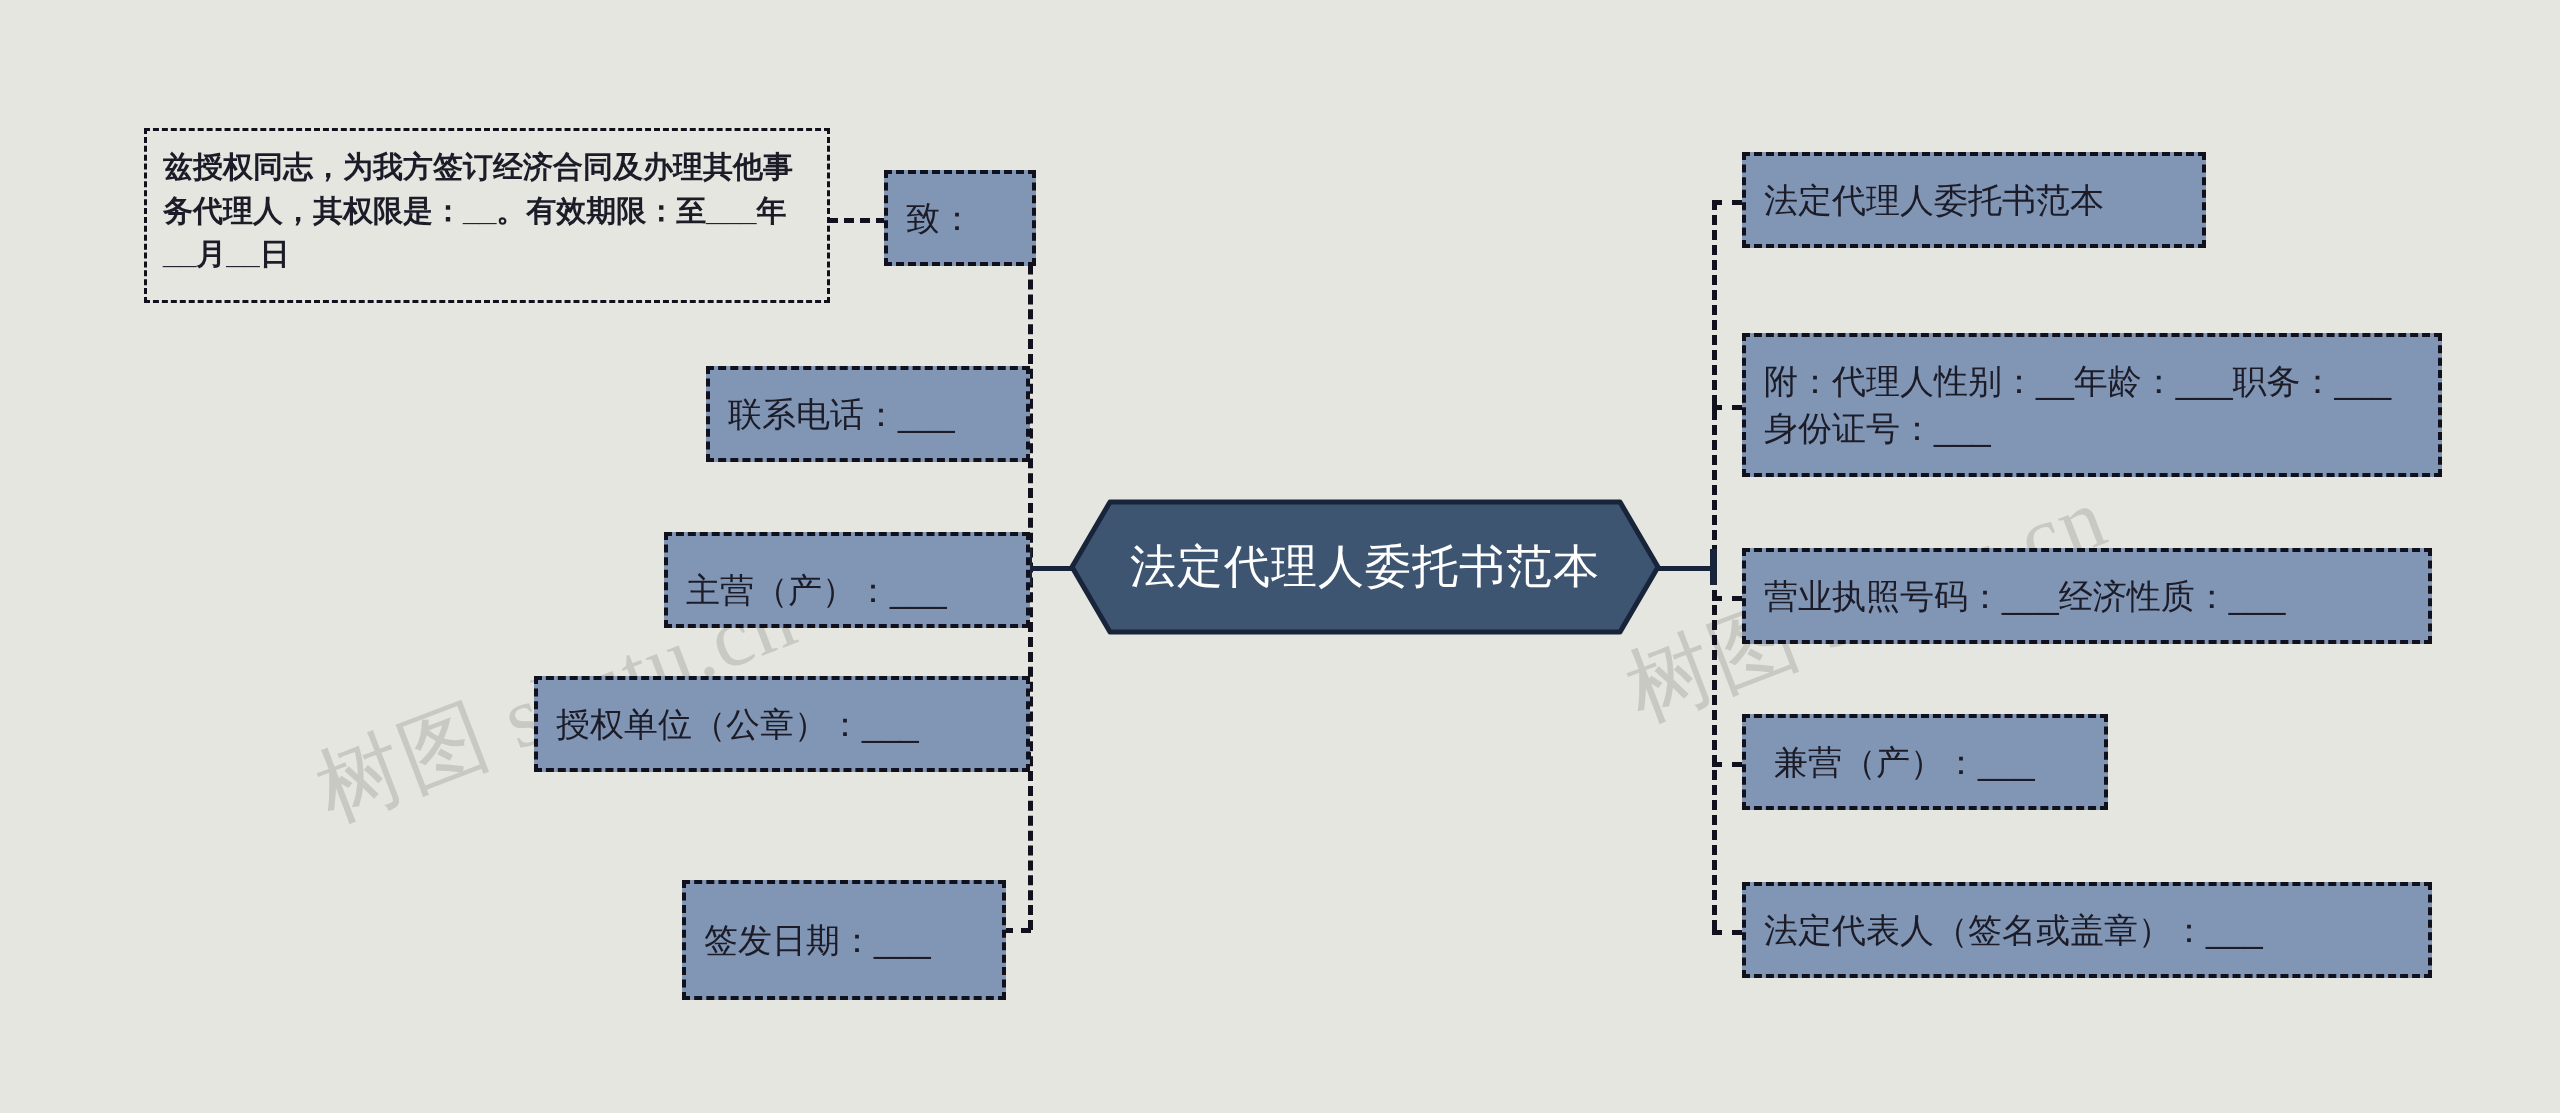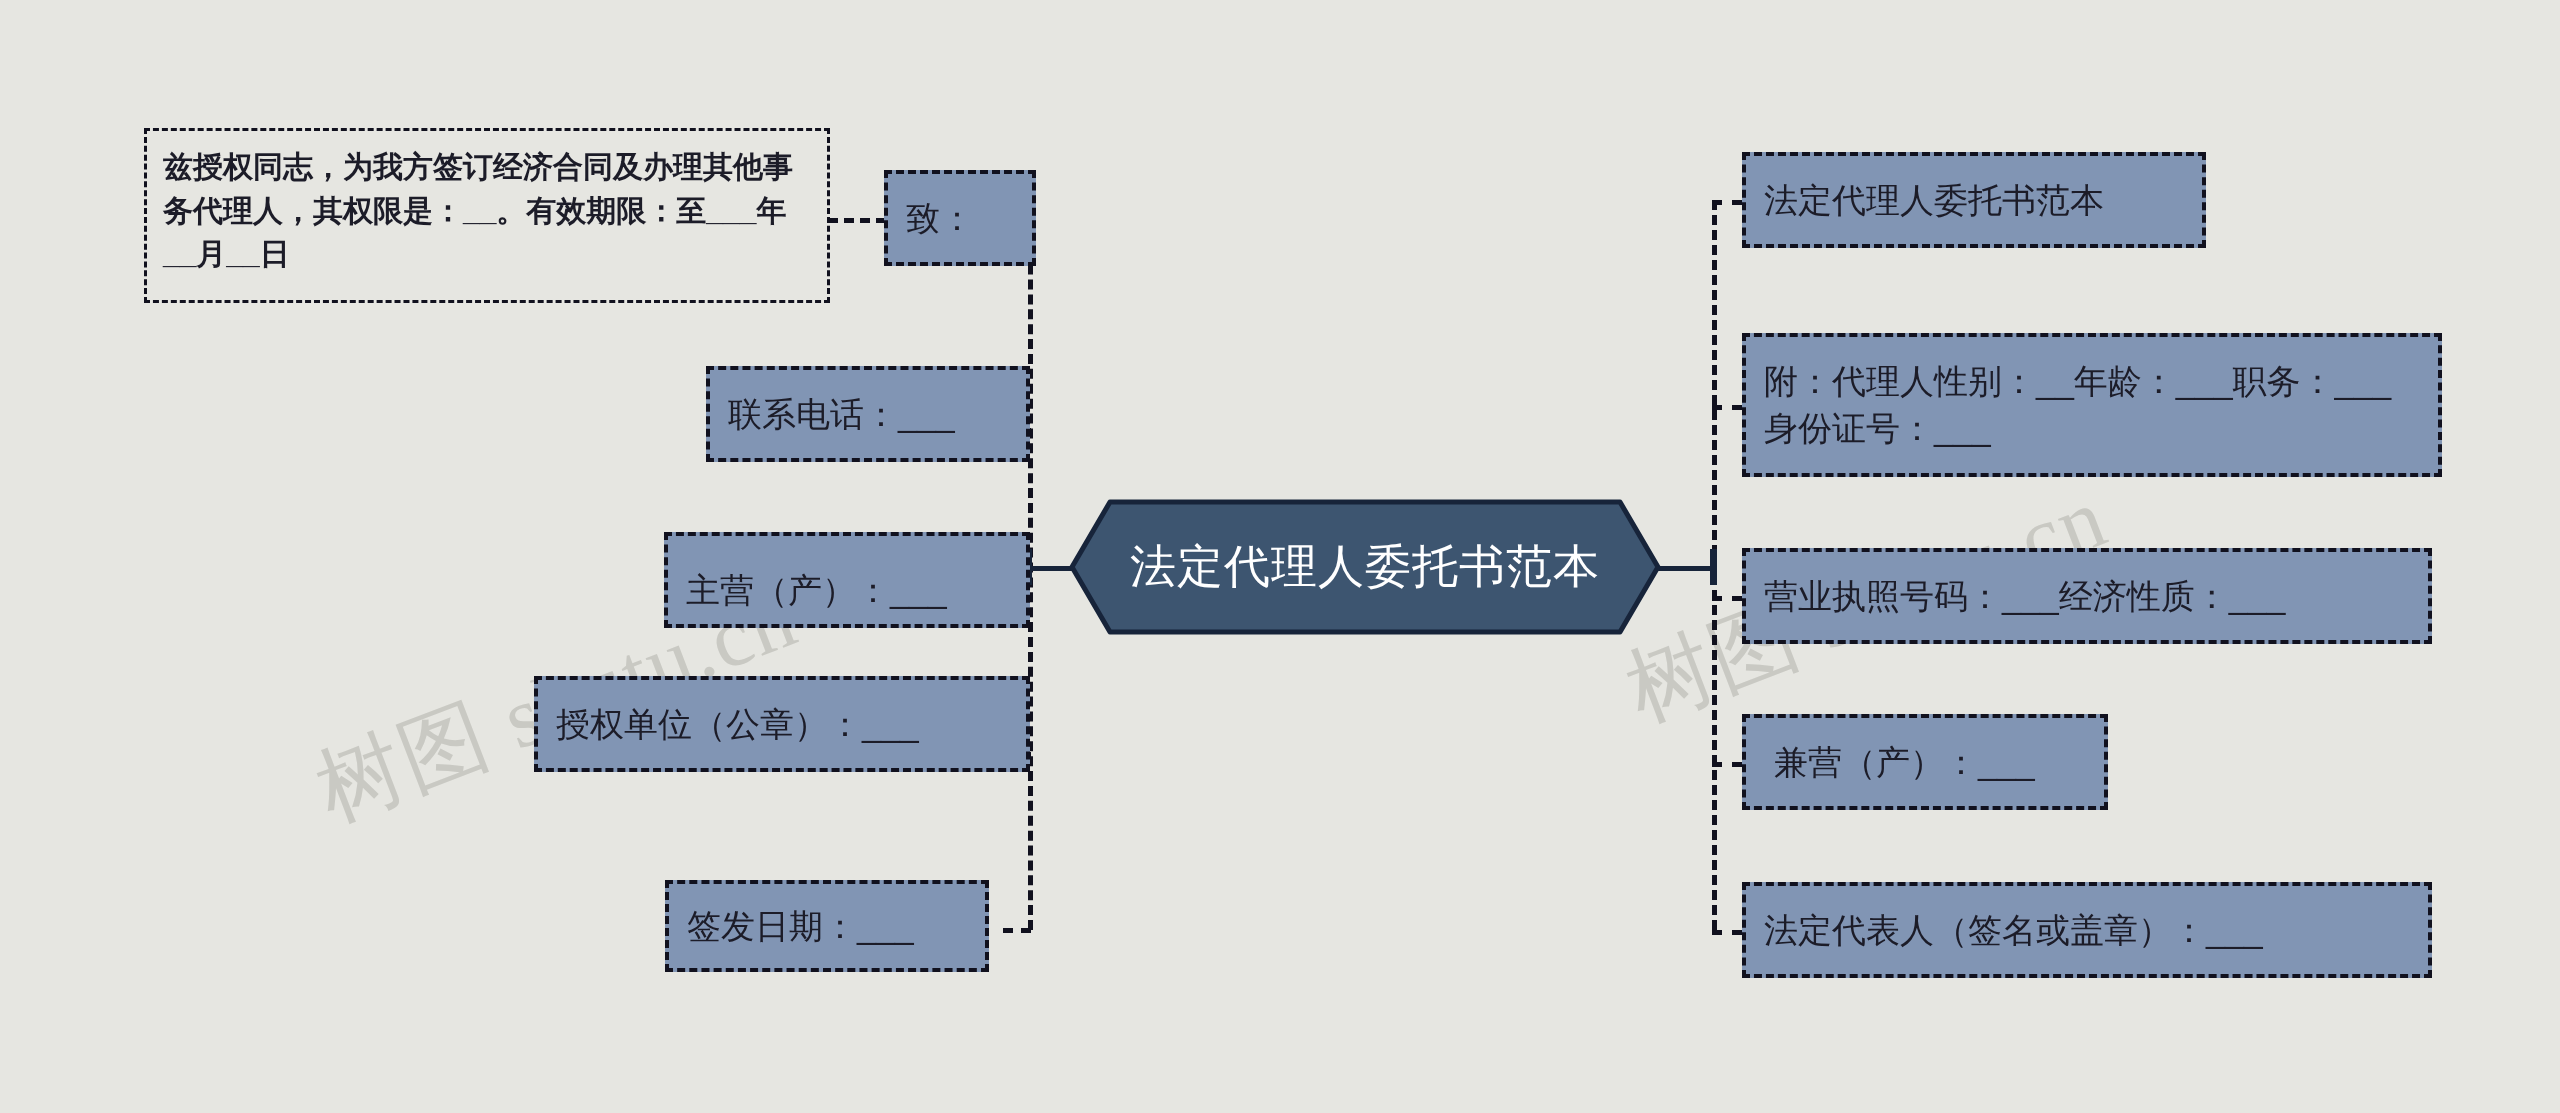--- a/index.html
+++ b/index.html
@@ -146,21 +146,21 @@
   </div>
 
   <div class="node" style="left:664px;top:532px;width:366px;height:96px;align-items:flex-end;">
     <span>主营（产）：___</span>
   </div>
 
   <div class="node" style="left:534px;top:676px;width:496px;height:96px;">
     <span>授权单位（公章）：___</span>
   </div>
 
-  <div class="node" style="left:665px;top:880px;width:324px;height:92px;">
+  <div class="node" style="left:682px;top:880px;width:324px;height:120px;">
     <span>签发日期：___</span>
   </div>
 
   <div class="node" style="left:1742px;top:152px;width:464px;height:96px;">
     <span>法定代理人委托书范本</span>
   </div>
 
   <div class="node" style="left:1742px;top:333px;width:700px;height:144px;">
     <span>附：代理人性别：__年龄：___职务：___身份证号：___</span>
   </div>

